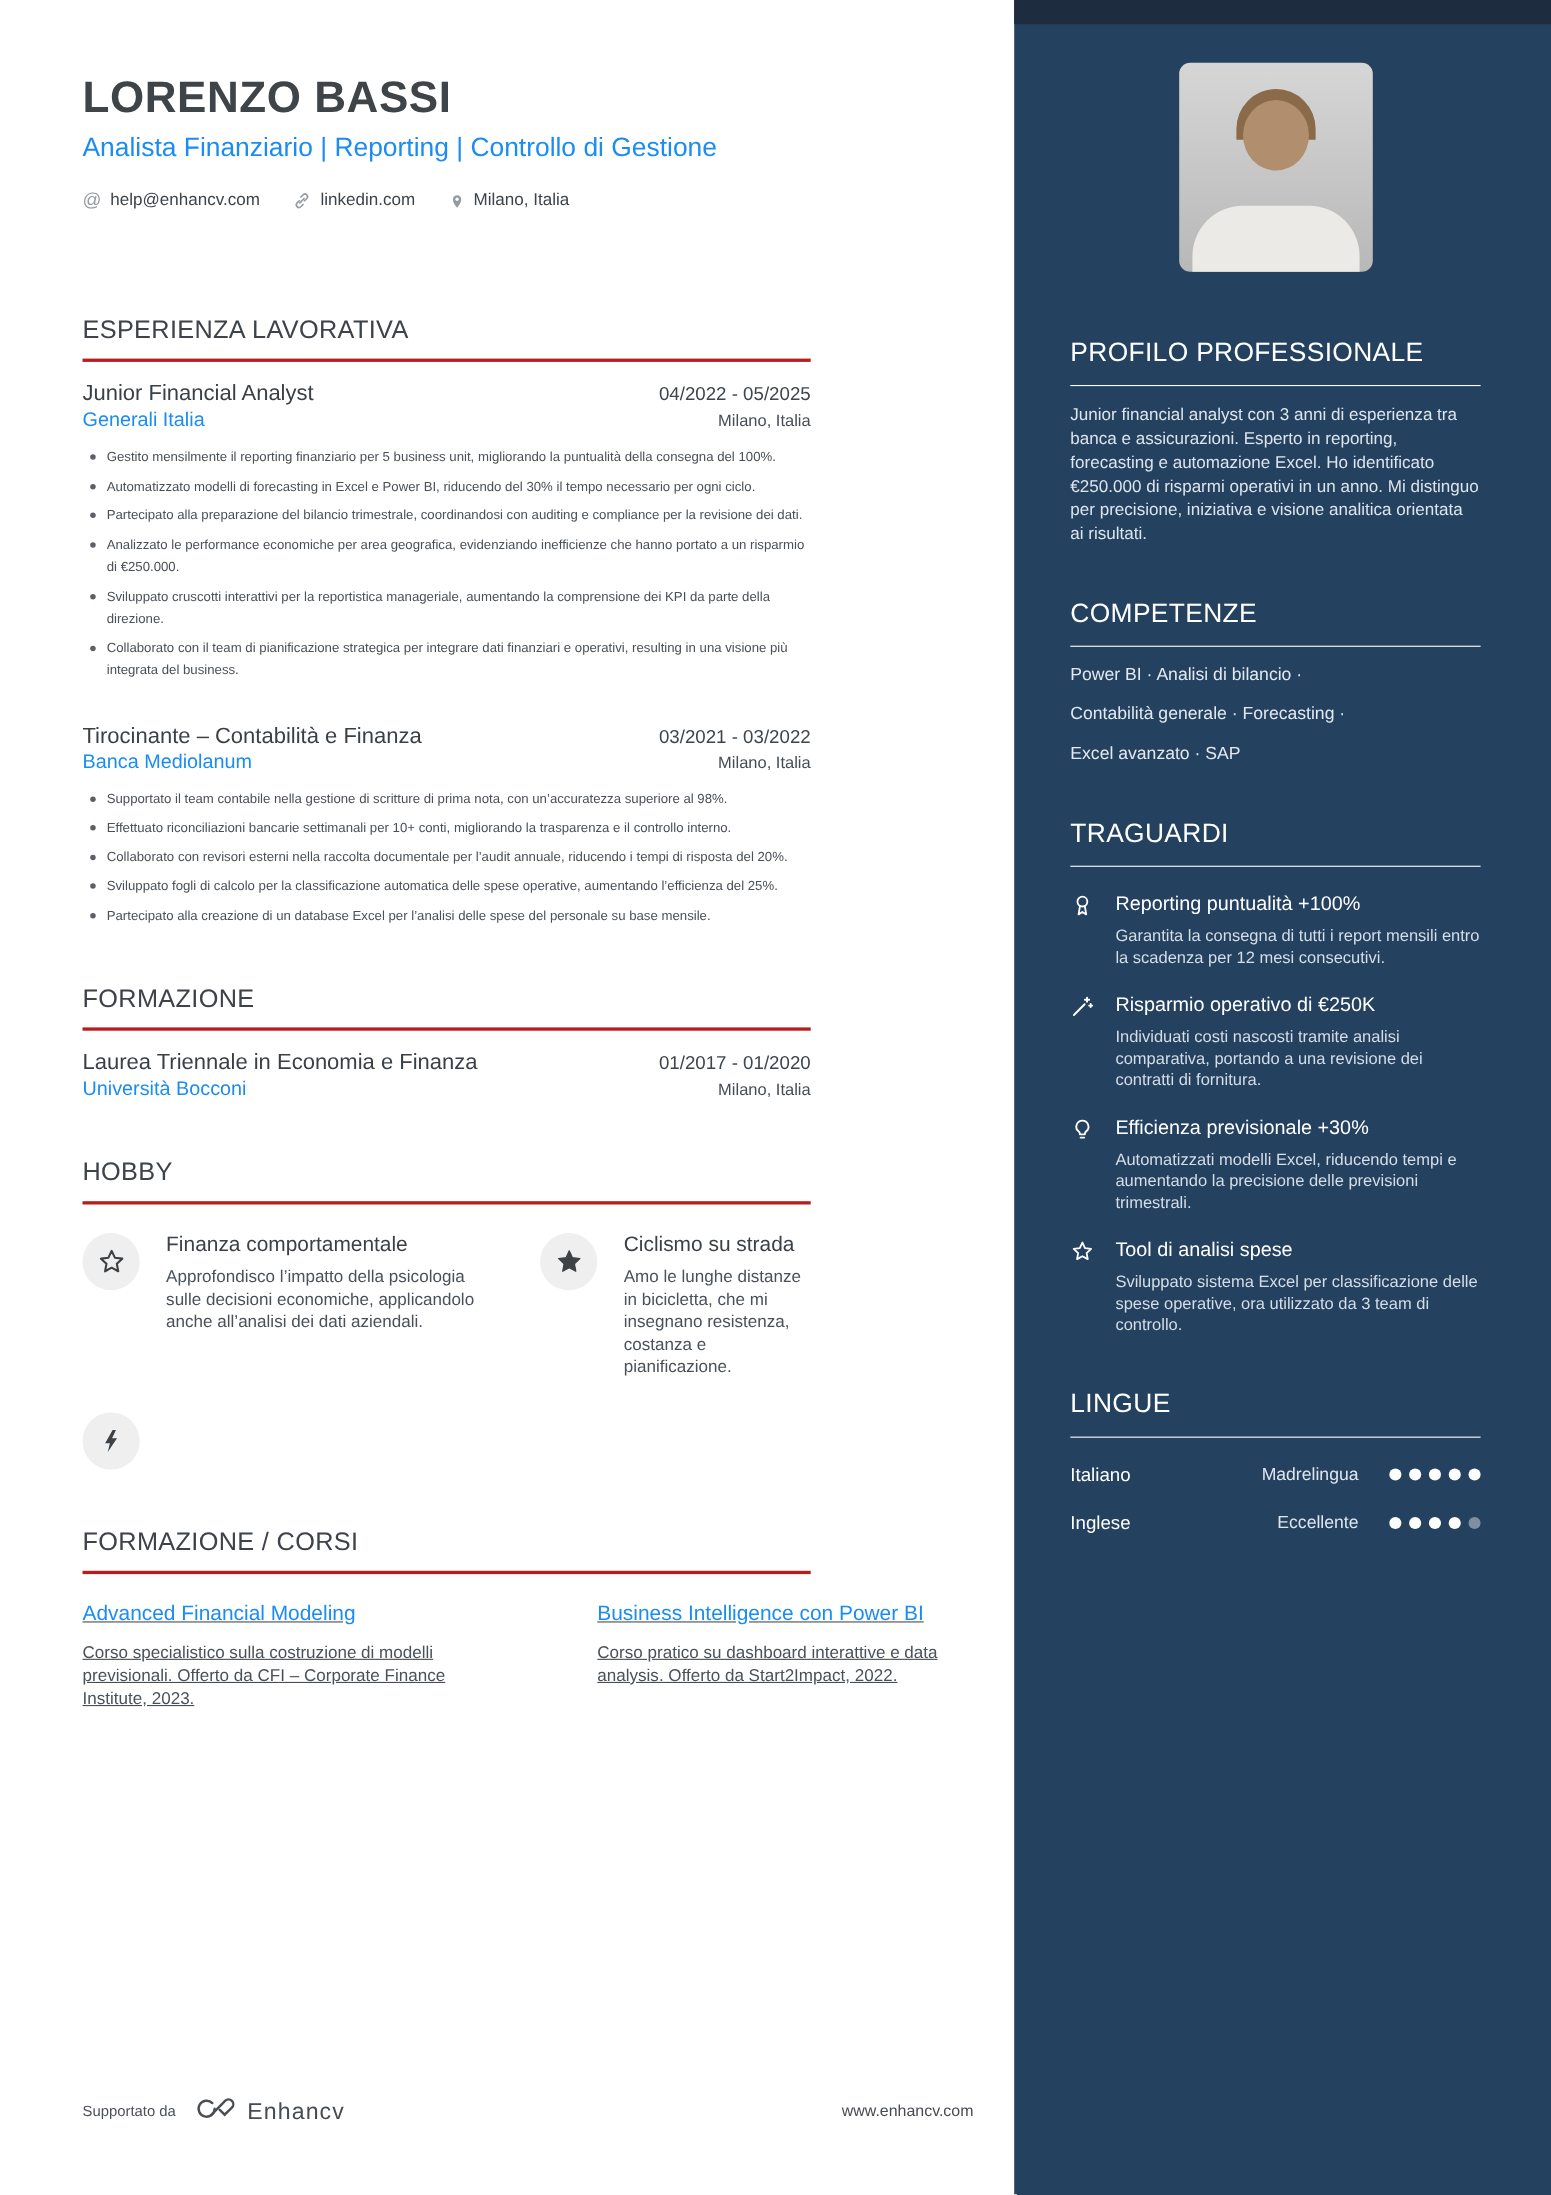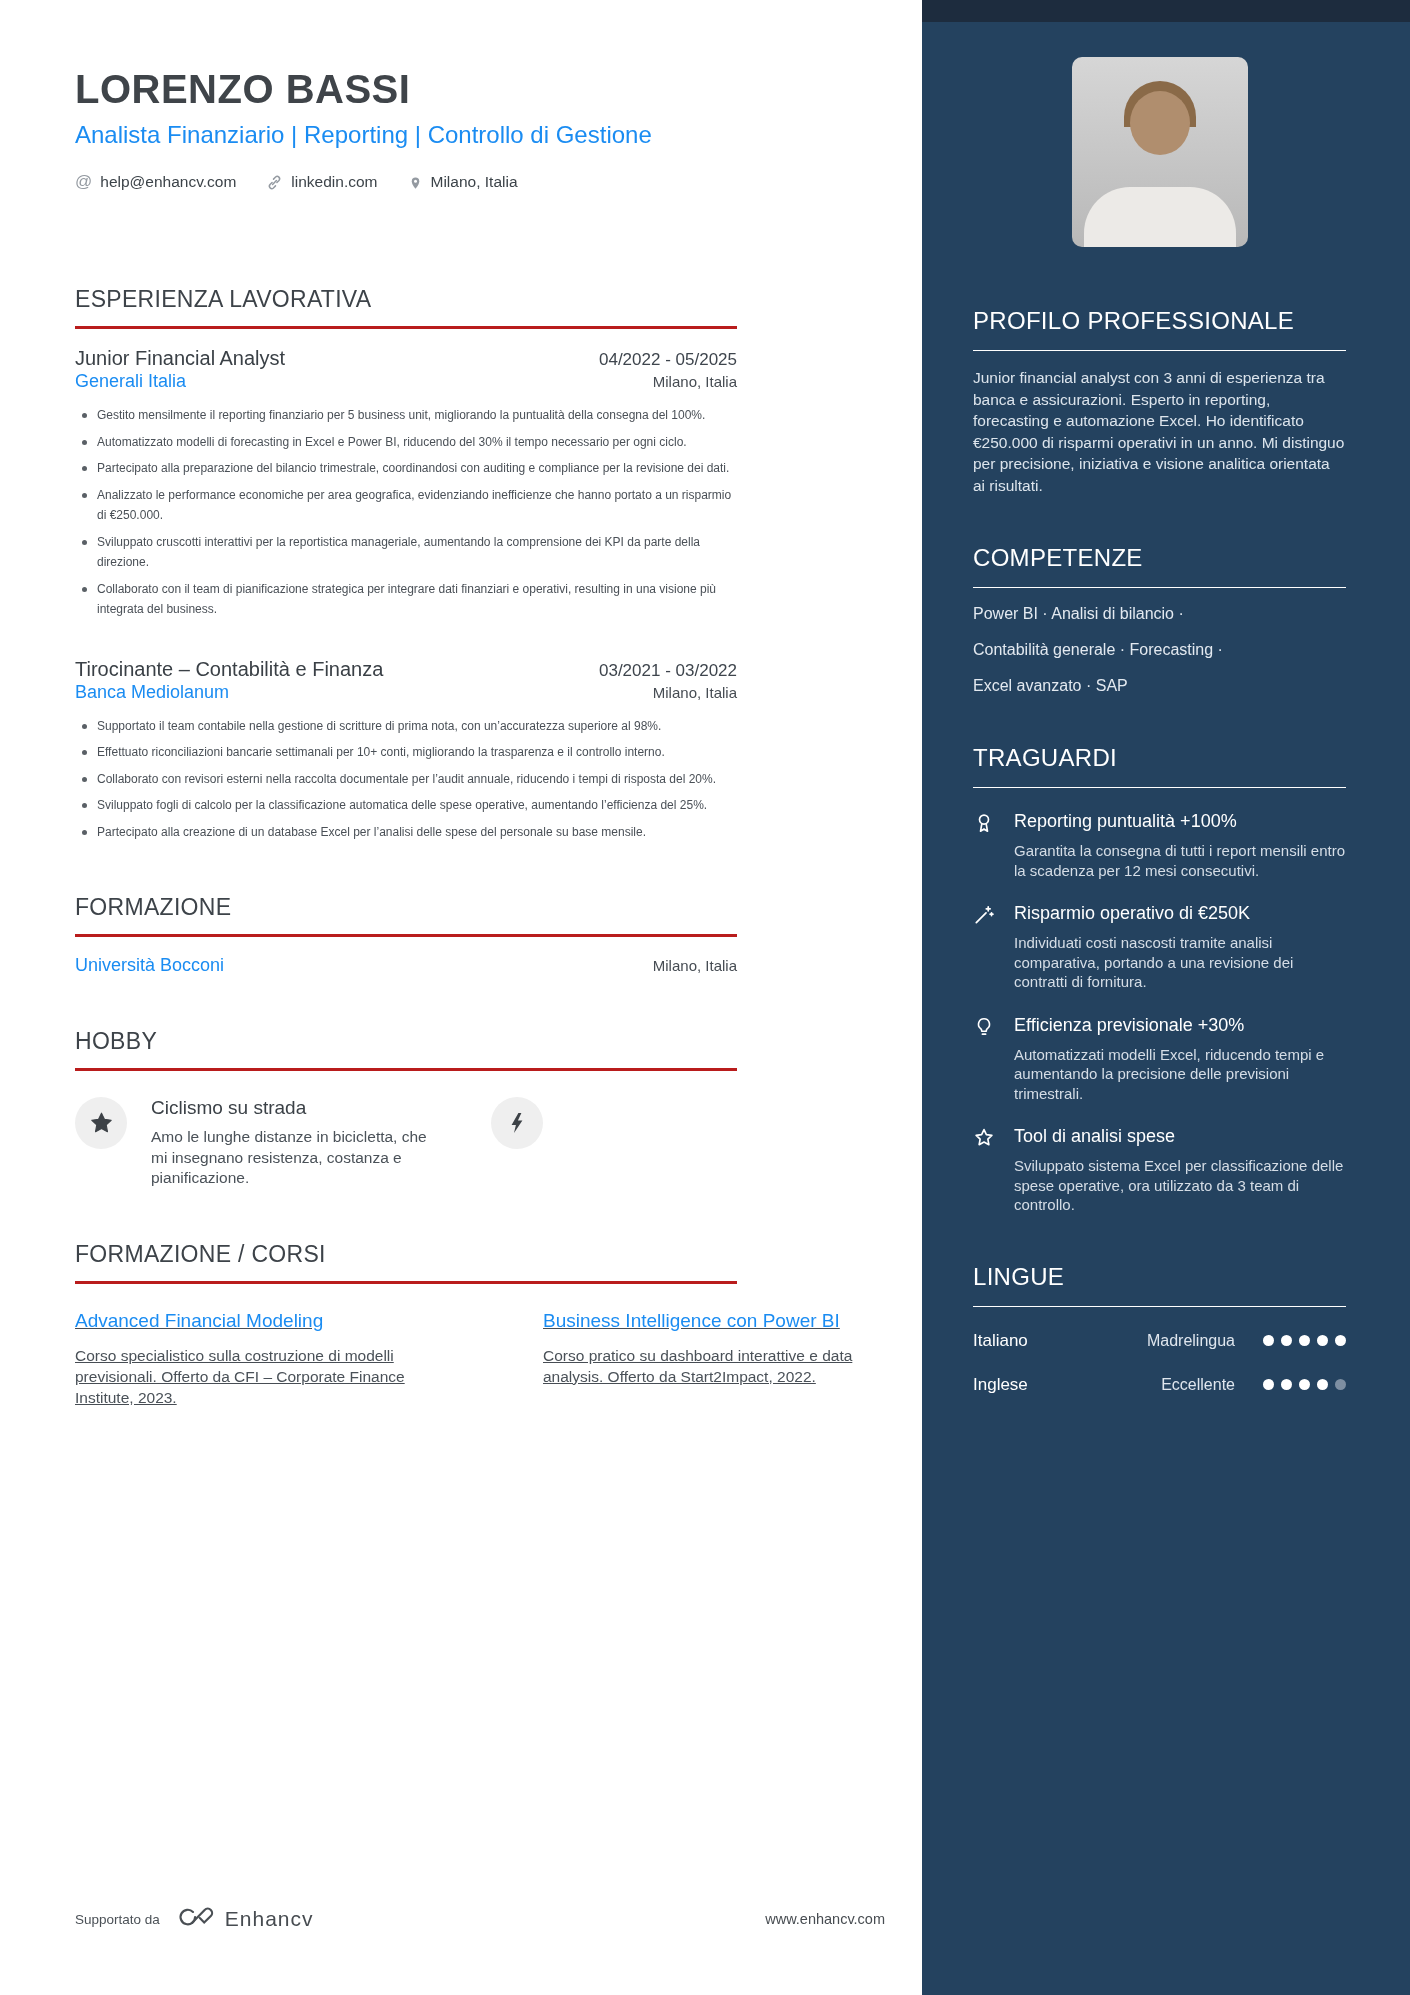--- a/index.html
+++ b/index.html
@@ -174,30 +174,45 @@
         <li>Collaborato con revisori esterni nella raccolta documentale per l’audit annuale, riducendo i tempi di risposta del 20%.</li>
         <li>Sviluppato fogli di calcolo per la classificazione automatica delle spese operative, aumentando l’efficienza del 25%.</li>
         <li>Partecipato alla creazione di un database Excel per l’analisi delle spese del personale su base mensile.</li>
       </ul>
     </div>
   </div>
 
   <div class="section tight">
     <div class="section-heading">FORMAZIONE</div>
     <div class="entry">
+      <div class="row2">
+        <span class="job-title">Laurea Triennale in Economia e Finanza</span>
+        <span class="job-dates">01/2017 - 01/2020</span>
+      </div>
       <div class="row2 crow">
         <span class="company">Università Bocconi</span>
         <span class="location">Milano, Italia</span>
       </div>
     </div>
   </div>
 
   <div class="section tight">
     <div class="section-heading">HOBBY</div>
     <div class="hobby-grid">
+      <div class="hobby-item">
+        <div class="hobby-icon">
+          <svg width="27" height="27" viewBox="0 0 24 24" fill="none" stroke="#3d4247" stroke-width="1.7" stroke-linejoin="round">
+            <path d="M12 2.8 L14.6 8.3 20.6 9.1 16.2 13.3 17.3 19.3 12 16.4 6.7 19.3 7.8 13.3 3.4 9.1 9.4 8.3 z"></path>
+          </svg>
+        </div>
+        <div>
+          <div class="hobby-title">Finanza comportamentale</div>
+          <div class="hobby-text">Approfondisco l’impatto della psicologia sulle decisioni economiche, applicandolo anche all’analisi dei dati aziendali.</div>
+        </div>
+      </div>
       <div class="hobby-item">
         <div class="hobby-icon">
           <svg width="27" height="27" viewBox="0 0 24 24" fill="#3d4247" stroke="#3d4247" stroke-width="1" stroke-linejoin="round">
             <path d="M12 2.8 L14.6 8.3 20.6 9.1 16.2 13.3 17.3 19.3 12 16.4 6.7 19.3 7.8 13.3 3.4 9.1 9.4 8.3 z"></path>
           </svg>
         </div>
         <div>
           <div class="hobby-title">Ciclismo su strada</div>
           <div class="hobby-text">Amo le lunghe distanze in bicicletta, che mi insegnano resistenza, costanza e pianificazione.</div>
         </div>

